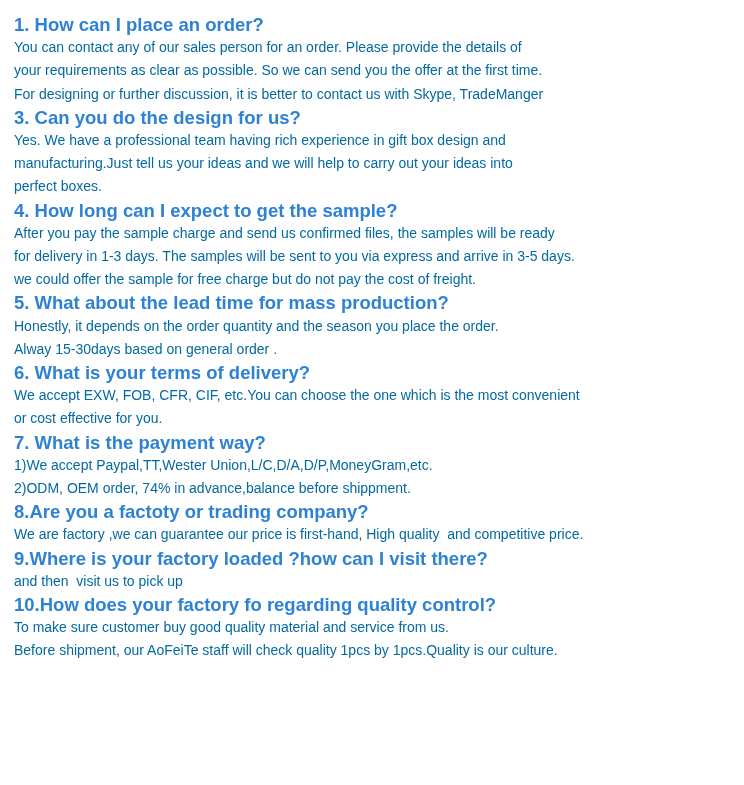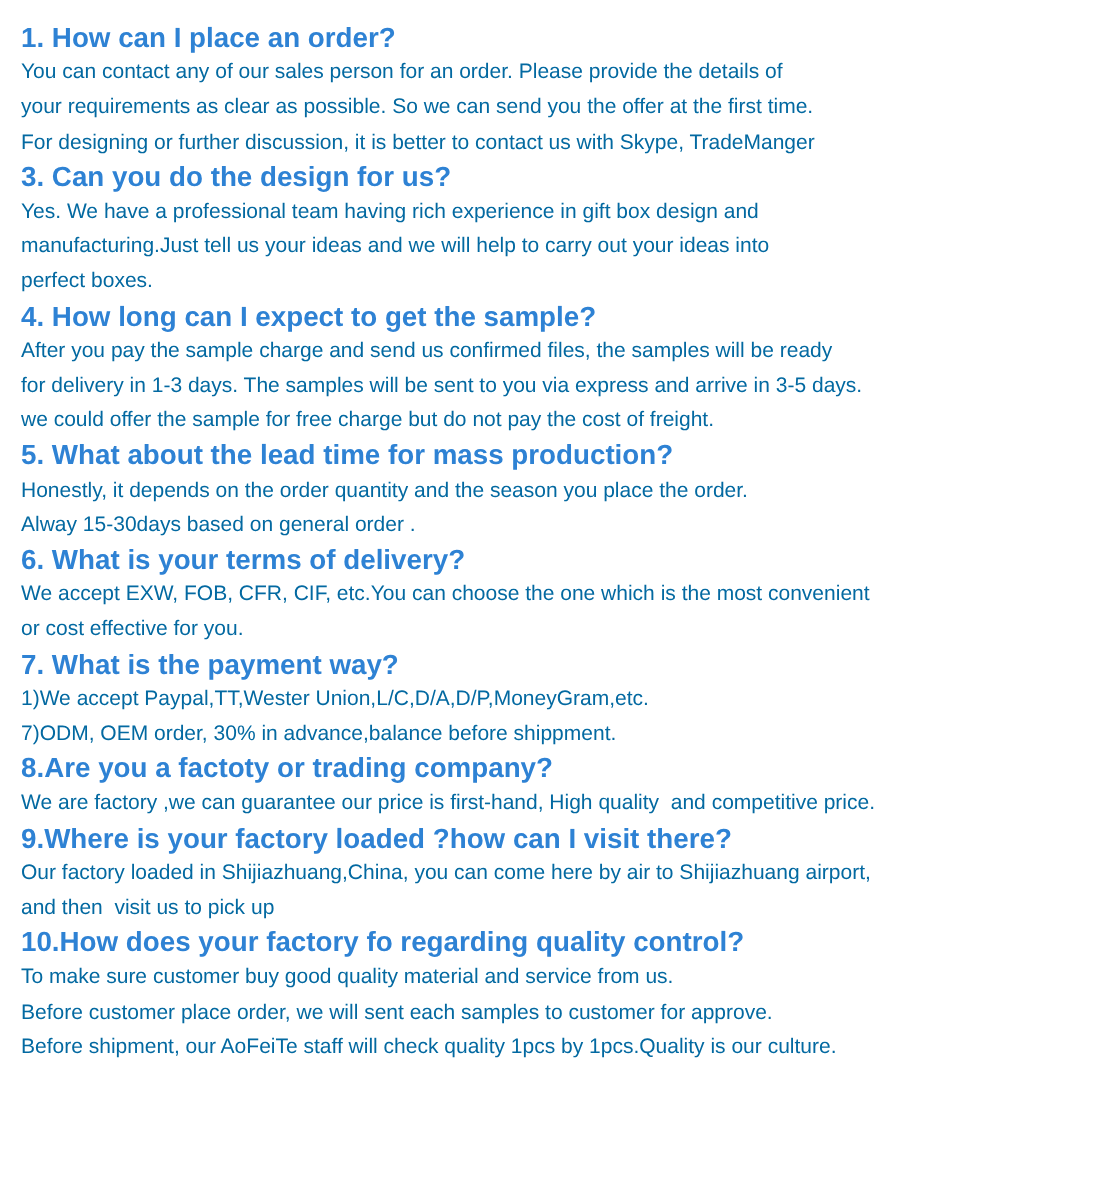--- a/index.html
+++ b/index.html
@@ -67,34 +67,32 @@
 
   <div>
     <div class="q">6. What is your terms of delivery?</div>
     <div class="a">We accept EXW, FOB, CFR, CIF, etc.You can choose the one which is the most convenient</div>
     <div class="a">or cost effective for you.</div>
   </div>
 
   <div>
     <div class="q">7. What is the payment way?</div>
     <div class="a">1)We accept Paypal,TT,Wester Union,L/C,D/A,D/P,MoneyGram,etc.</div>
-    <div class="a">7)ODM, OEM order, 30% in advance,balance before shippment.</div>
+    <div class="a">2)ODM, OEM order, 74% in advance,balance before shippment.</div>
   </div>
 
   <div>
     <div class="q">8.Are you a factoty or trading company?</div>
     <div class="a">We are factory ,we can guarantee our price is first-hand, High quality  and competitive price.</div>
   </div>
 
   <div>
     <div class="q">9.Where is your factory loaded ?how can I visit there?</div>
-    <div class="a">Our factory loaded in Shijiazhuang,China, you can come here by air to Shijiazhuang airport,</div>
     <div class="a">and then  visit us to pick up</div>
   </div>
 
   <div>
     <div class="q">10.How does your factory fo regarding quality control?</div>
     <div class="a">To make sure customer buy good quality material and service from us.</div>
-    <div class="a">Before customer place order, we will sent each samples to customer for approve.</div>
     <div class="a">Before shipment, our AoFeiTe staff will check quality 1pcs by 1pcs.Quality is our culture.</div>
   </div>
 
 </div>
 
 </body></html>

